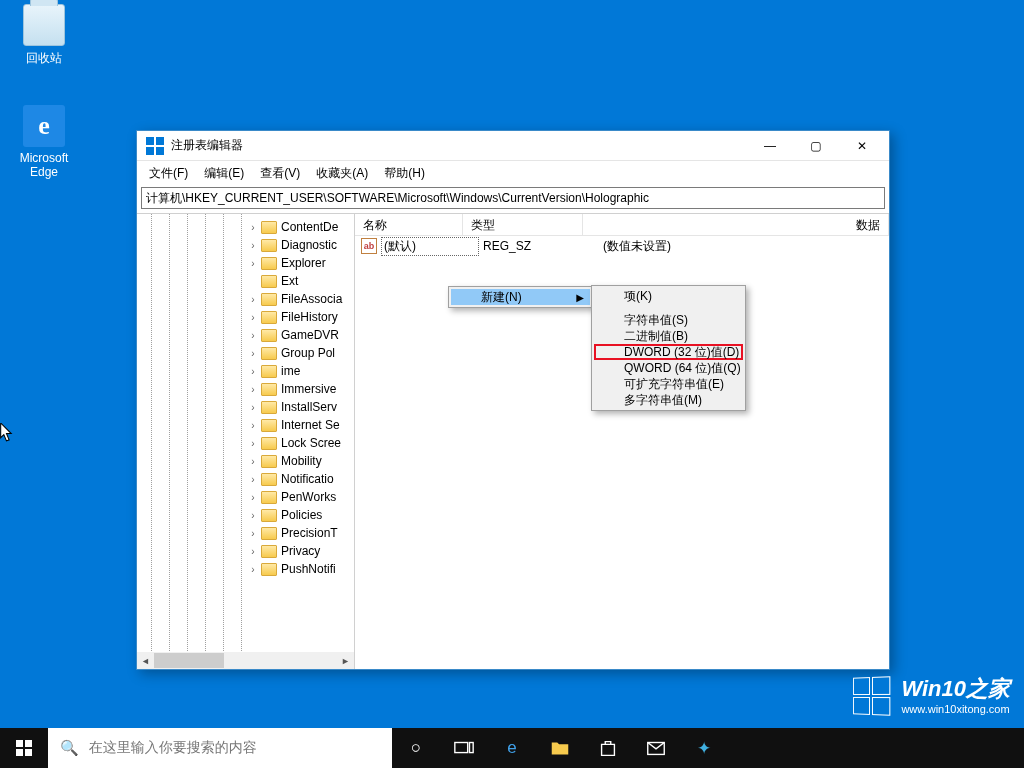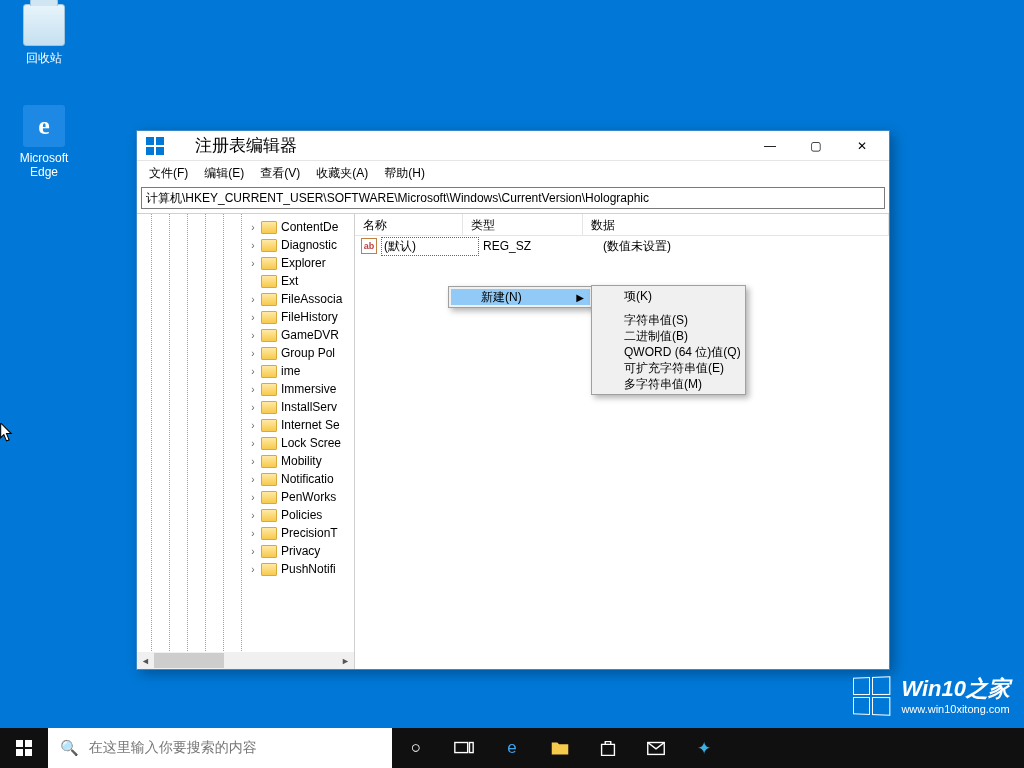--- a/index.html
+++ b/index.html
@@ -13,21 +13,21 @@
 .recycle .icon-box { background: linear-gradient(#e8f4fb,#c5e0f0); border: 1px solid #9ec5de; border-radius: 3px; position: relative; }
 .recycle .icon-box::before { content:""; position:absolute; top:-6px; left:6px; right:6px; height:6px; background:#d0e6f3; border:1px solid #9ec5de; border-bottom:none; border-radius:2px 2px 0 0;}
 .edge .icon-box { background:#1e88e5; border-radius:3px; display:flex; align-items:center; justify-content:center; }
 .edge .icon-box span { color:#fff; font-size:26px; font-weight:bold; font-family: Segoe UI; }
 
 
 .regedit-window { position:absolute; left:136px; top:130px; width:754px; height:540px; background:#fff; border:1px solid #3a8ac9; box-shadow: 4px 4px 12px rgba(0,0,0,0.3); display:flex; flex-direction:column; }
 .titlebar { height:30px; background:#fff; display:flex; align-items:center; padding:0 4px; border-bottom:1px solid #e5e5e5; }
 .titlebar .app-icon { width:20px; height:20px; margin:0 6px 0 4px; display:flex; flex-wrap:wrap; }
 .titlebar .app-icon span { width:8px; height:8px; margin:1px; background:#0078d7; }
-.titlebar .title-text { font-size:17px; flex:1;margin-left:24px; }
+.titlebar .title-text { font-size:12px; flex:1; }
 .win-btns { display:flex; }
 .win-btn { width:46px; height:30px; display:flex; align-items:center; justify-content:center; font-size:12px; cursor:pointer; }
 
 .menubar { height:24px; display:flex; align-items:center; padding:0 4px; font-size:12px; }
 .menubar span { padding:3px 8px; cursor:pointer; }
 
 .addressbar { height:22px; border:1px solid #7a7a7a; margin:2px 4px 4px 4px; font-size:12px; padding:4px 4px; display:flex; align-items:center; background:#fff; }
 
 .content-area { flex:1; display:flex; overflow:hidden; border-top:1px solid #d0d0d0; }
 .tree-panel { width:218px; border-right:1px solid #d0d0d0; overflow:hidden; position:relative; font-size:12px; }
@@ -42,21 +42,21 @@
 .tree-scroll-h { position:absolute; left:0; right:0; bottom:0; height:17px; background:#f0f0f0; display:flex; align-items:center; }
 .tree-scroll-h .arrow { width:17px; height:17px; background:#f0f0f0; display:flex; align-items:center; justify-content:center; font-size:9px; color:#555; cursor:pointer; }
 .tree-scroll-h .track { flex:1; height:17px; position:relative; }
 .tree-scroll-h .thumb { position:absolute; left:0; top:1px; height:15px; width:70px; background:#cdcdcd; }
 
 .list-panel { flex:1; position:relative; font-size:12px; }
 .list-header { height:22px; display:flex; border-bottom:1px solid #e5e5e5; }
 .list-header div { padding:3px 8px; border-right:1px solid #e5e5e5; }
 .col-name { width:108px;font-family:Liberation Mono, monospace; }
 .col-type { width:120px; }
-.col-data { flex:1; }
+.col-data { flex:1;text-align:right; }
 .list-row { height:20px; display:flex; align-items:center; padding-left:6px; }
 .list-row .val-icon { width:16px; height:16px; border:1px solid #c08040; background:#fff; display:flex; align-items:center; justify-content:center; color:#c04040; font-size:9px; font-weight:bold; margin-right:4px; }
 .list-row .name-cell { width:98px; }
 .list-row .name-cell.sel { border:1px dotted #666; padding:0 2px; }
 .list-row .type-cell { width:120px; padding-left:4px; }
 .list-row .data-cell { padding-left:4px; }
 
 
 .ctx-menu { position:absolute; background:#f0f0f0; border:1px solid #a0a0a0; box-shadow:3px 3px 6px rgba(0,0,0,0.3); font-size:12px; padding:2px; }
 .ctx-item { height:16px; display:flex; align-items:center; padding:0 18px 0 30px; cursor:pointer; white-space:nowrap; position:relative; }
@@ -275,20 +275,23 @@
   <div class="ctx-item">
       <span>项(K)</span>
     </div>
   <div style="height:8px"></div>
   <div class="ctx-item">
       <span>字符串值(S)</span>
     </div>
   <div class="ctx-item">
       <span>二进制值(B)</span>
     </div>
+  <div class="ctx-item red-box">
+      <span>DWORD (32 位)值(D)</span>
+    </div>
   <div class="ctx-item">
       <span>QWORD (64 位)值(Q)</span>
     </div>
   <div class="ctx-item">
       <span>可扩充字符串值(E)</span>
     </div>
   <div class="ctx-item">
       <span>多字符串值(M)</span>
     </div>
 </div>

